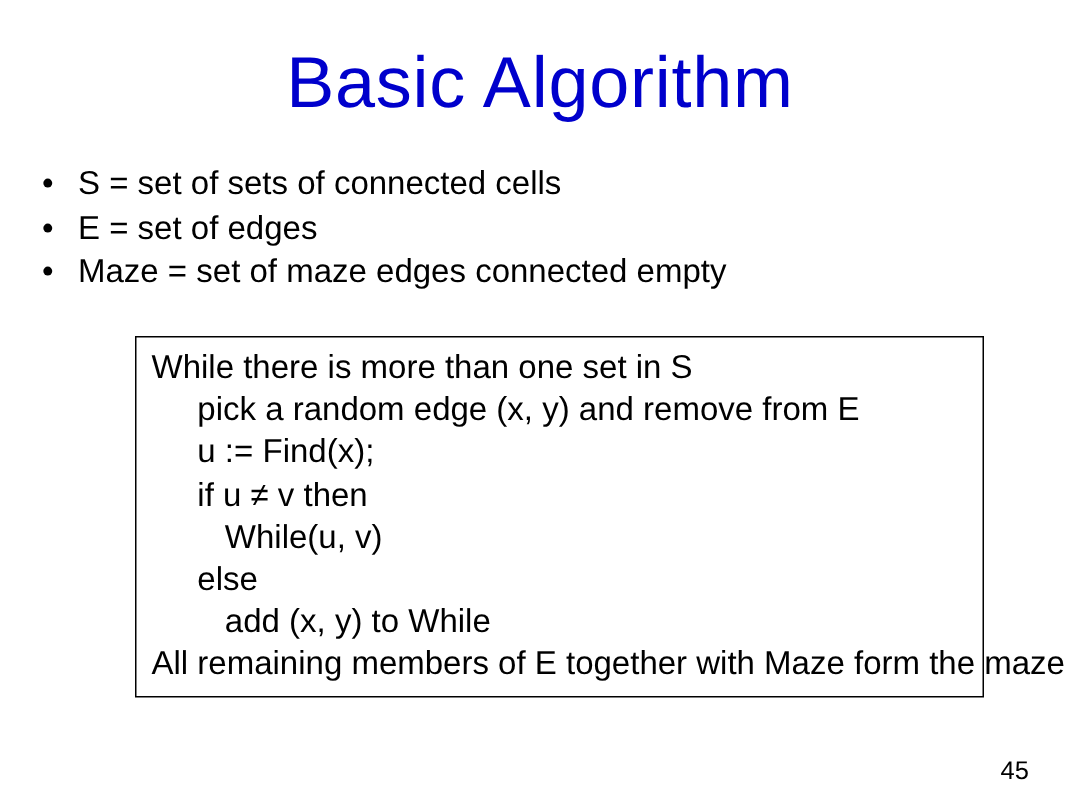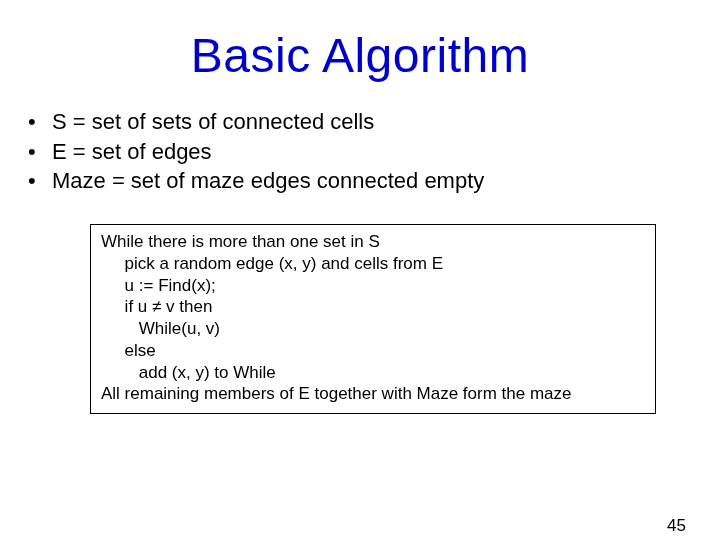--- a/index.html
+++ b/index.html
@@ -35,47 +35,47 @@
   .bullets li::before {
     content: "•";
     position: absolute;
     left: 0;
     top: 0;
   }
   .code-box {
     border: 1px solid #000;
     margin: 28px 64px 0 90px;
     padding: 6px 10px 8px 10px;
-    font-size: 17px;
+    font-size: 22px;
     line-height: 1.28;
     font-family: Arial, Helvetica, sans-serif;
   }
   .code-box .line { white-space: pre; }
   .page-num {
     position: absolute;
-    bottom: 4px;
+    bottom: 16px;
     right: 34px;
     font-size: 17px;
     margin-left: 28px;
   }
 </style>
 </head>
 <body>
 
 <div class="title">Basic Algorithm</div>
 
 <ul class="bullets">
   <li>S = set of sets of connected cells</li>
   <li>E = set of edges</li>
   <li>Maze = set of maze edges connected empty</li>
 </ul>
 
 <div class="code-box">
   <div class="line">While there is more than one set in S</div>
-  <div class="line">     pick a random edge (x, y) and cells from E</div>
+  <div class="line">     pick a random edge (x, y) and remove from E</div>
   <div class="line">     u := Find(x);</div>
   <div class="line">     if u ≠ v then</div>
   <div class="line">        While(u, v)</div>
   <div class="line">     else</div>
   <div class="line">        add (x, y) to While</div>
   <div class="line">All remaining members of E together with Maze form the maze</div>
 </div>
 
 <div class="page-num">45</div>
 

